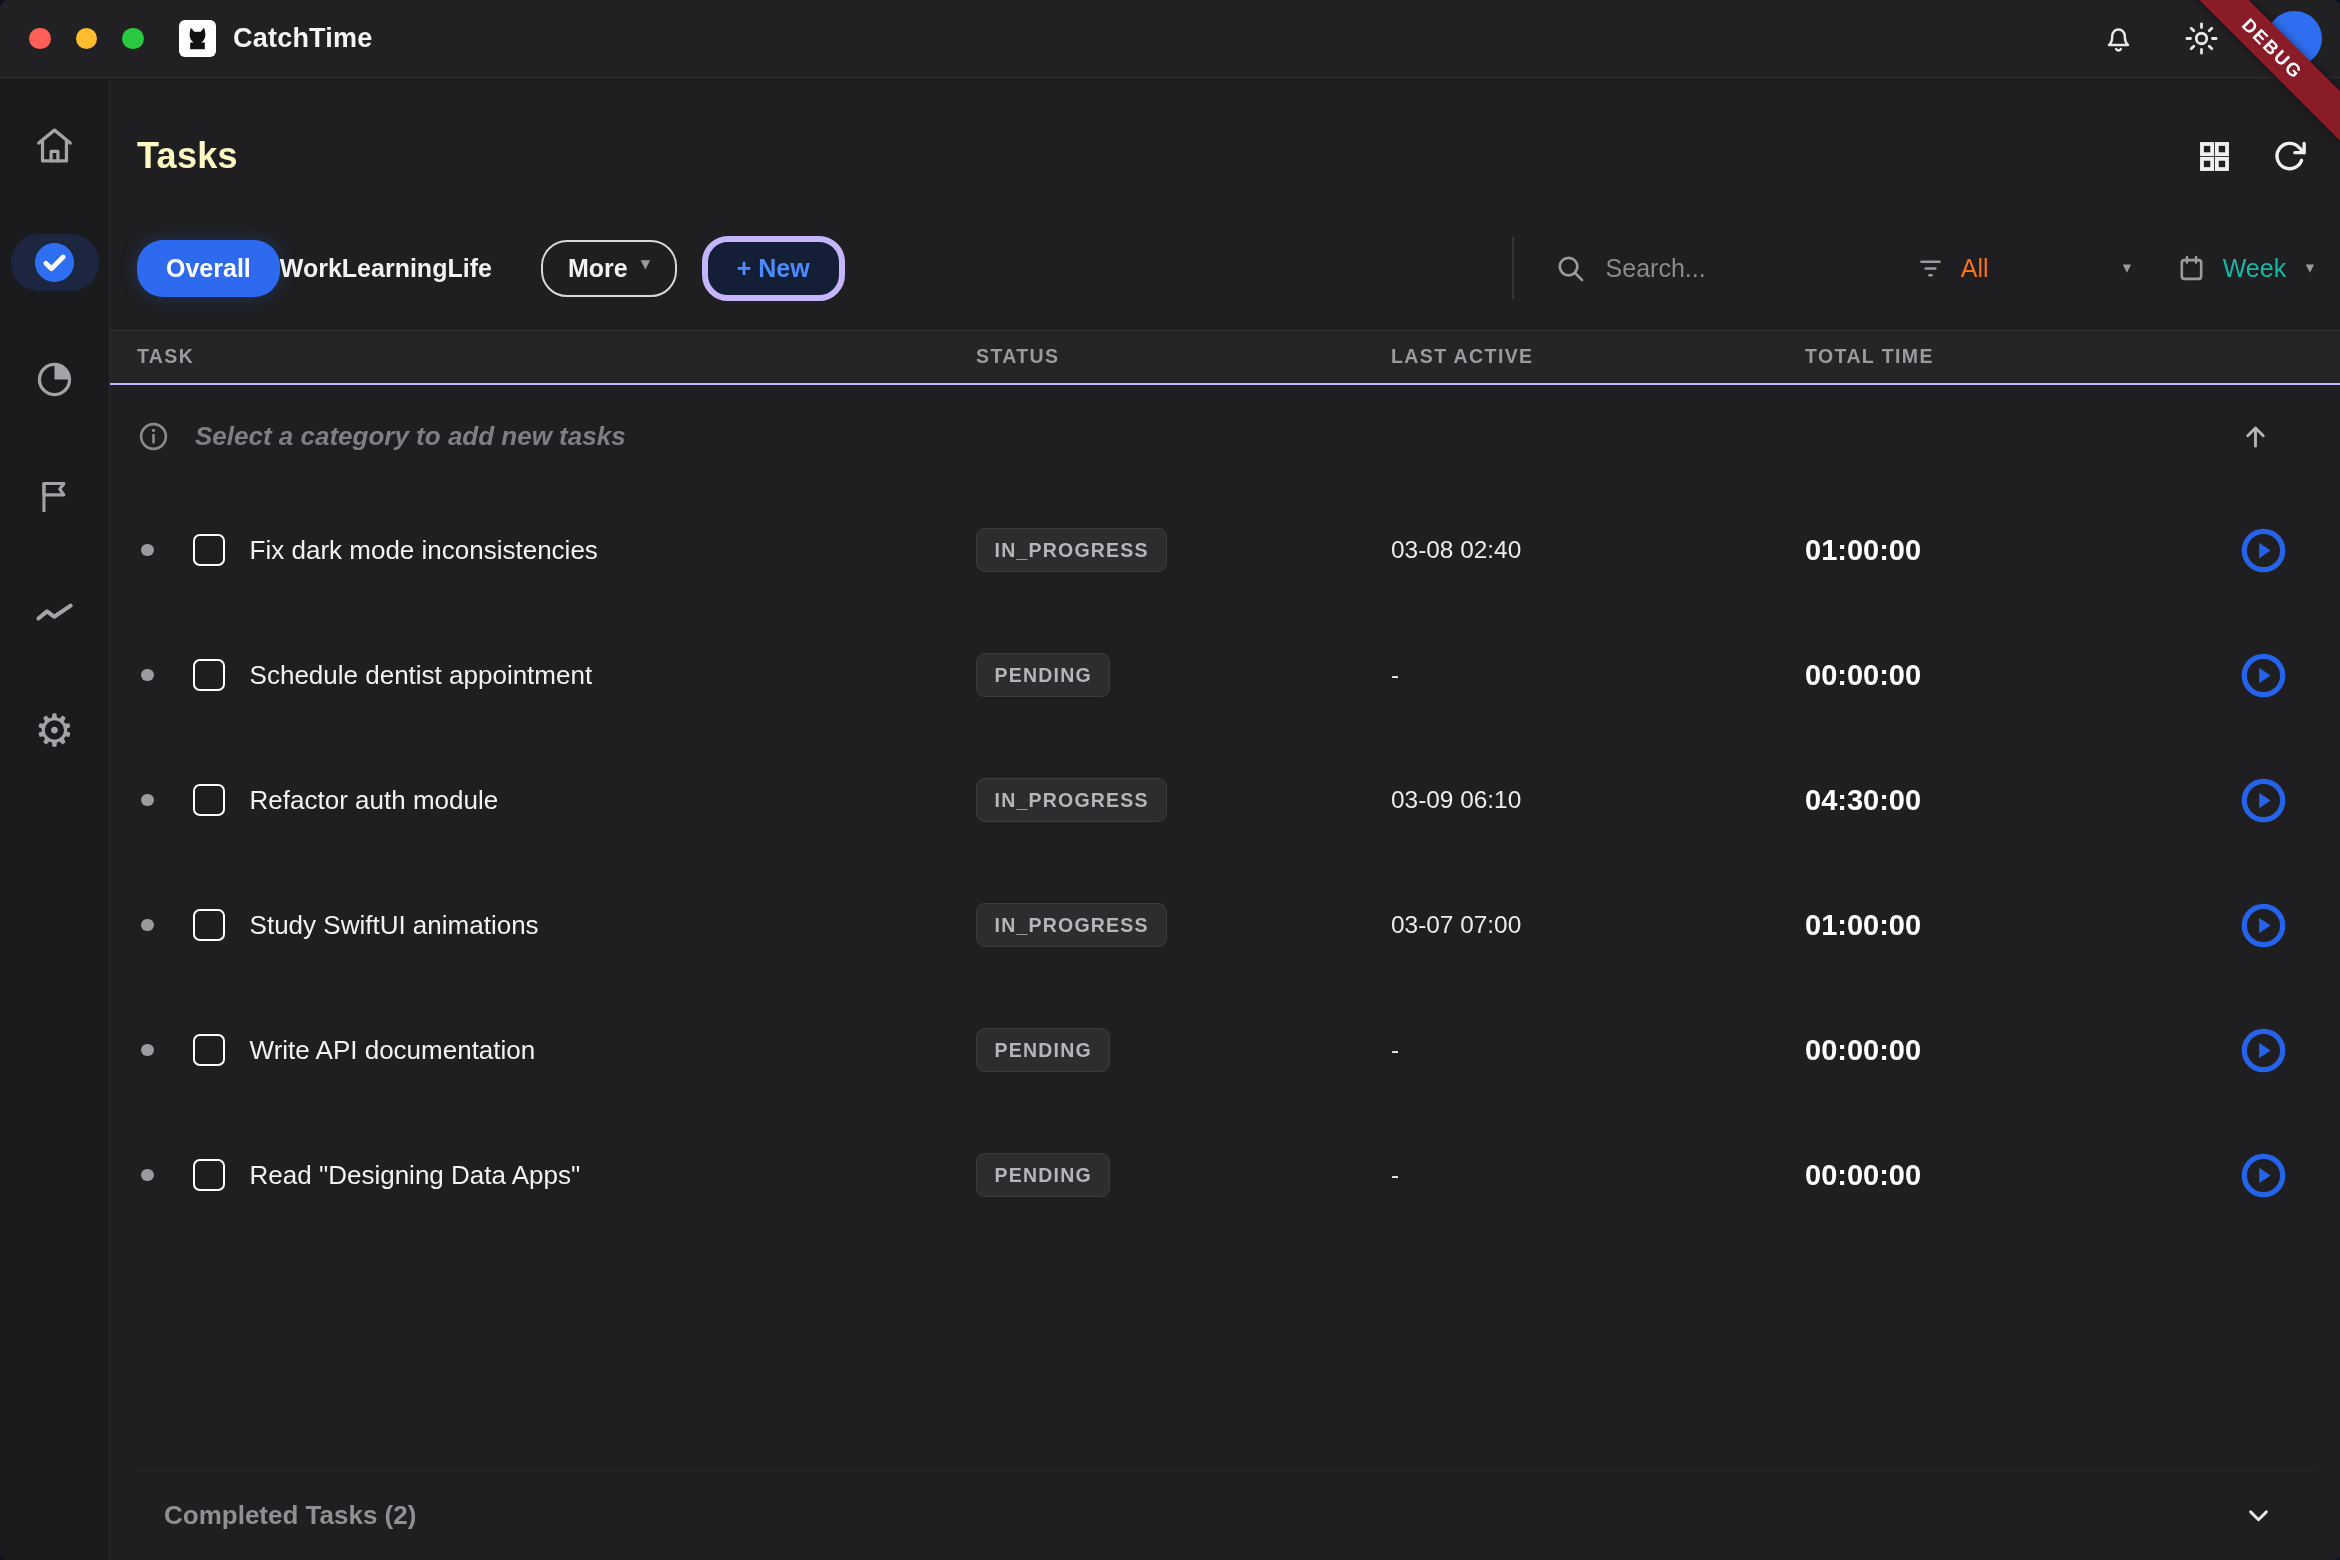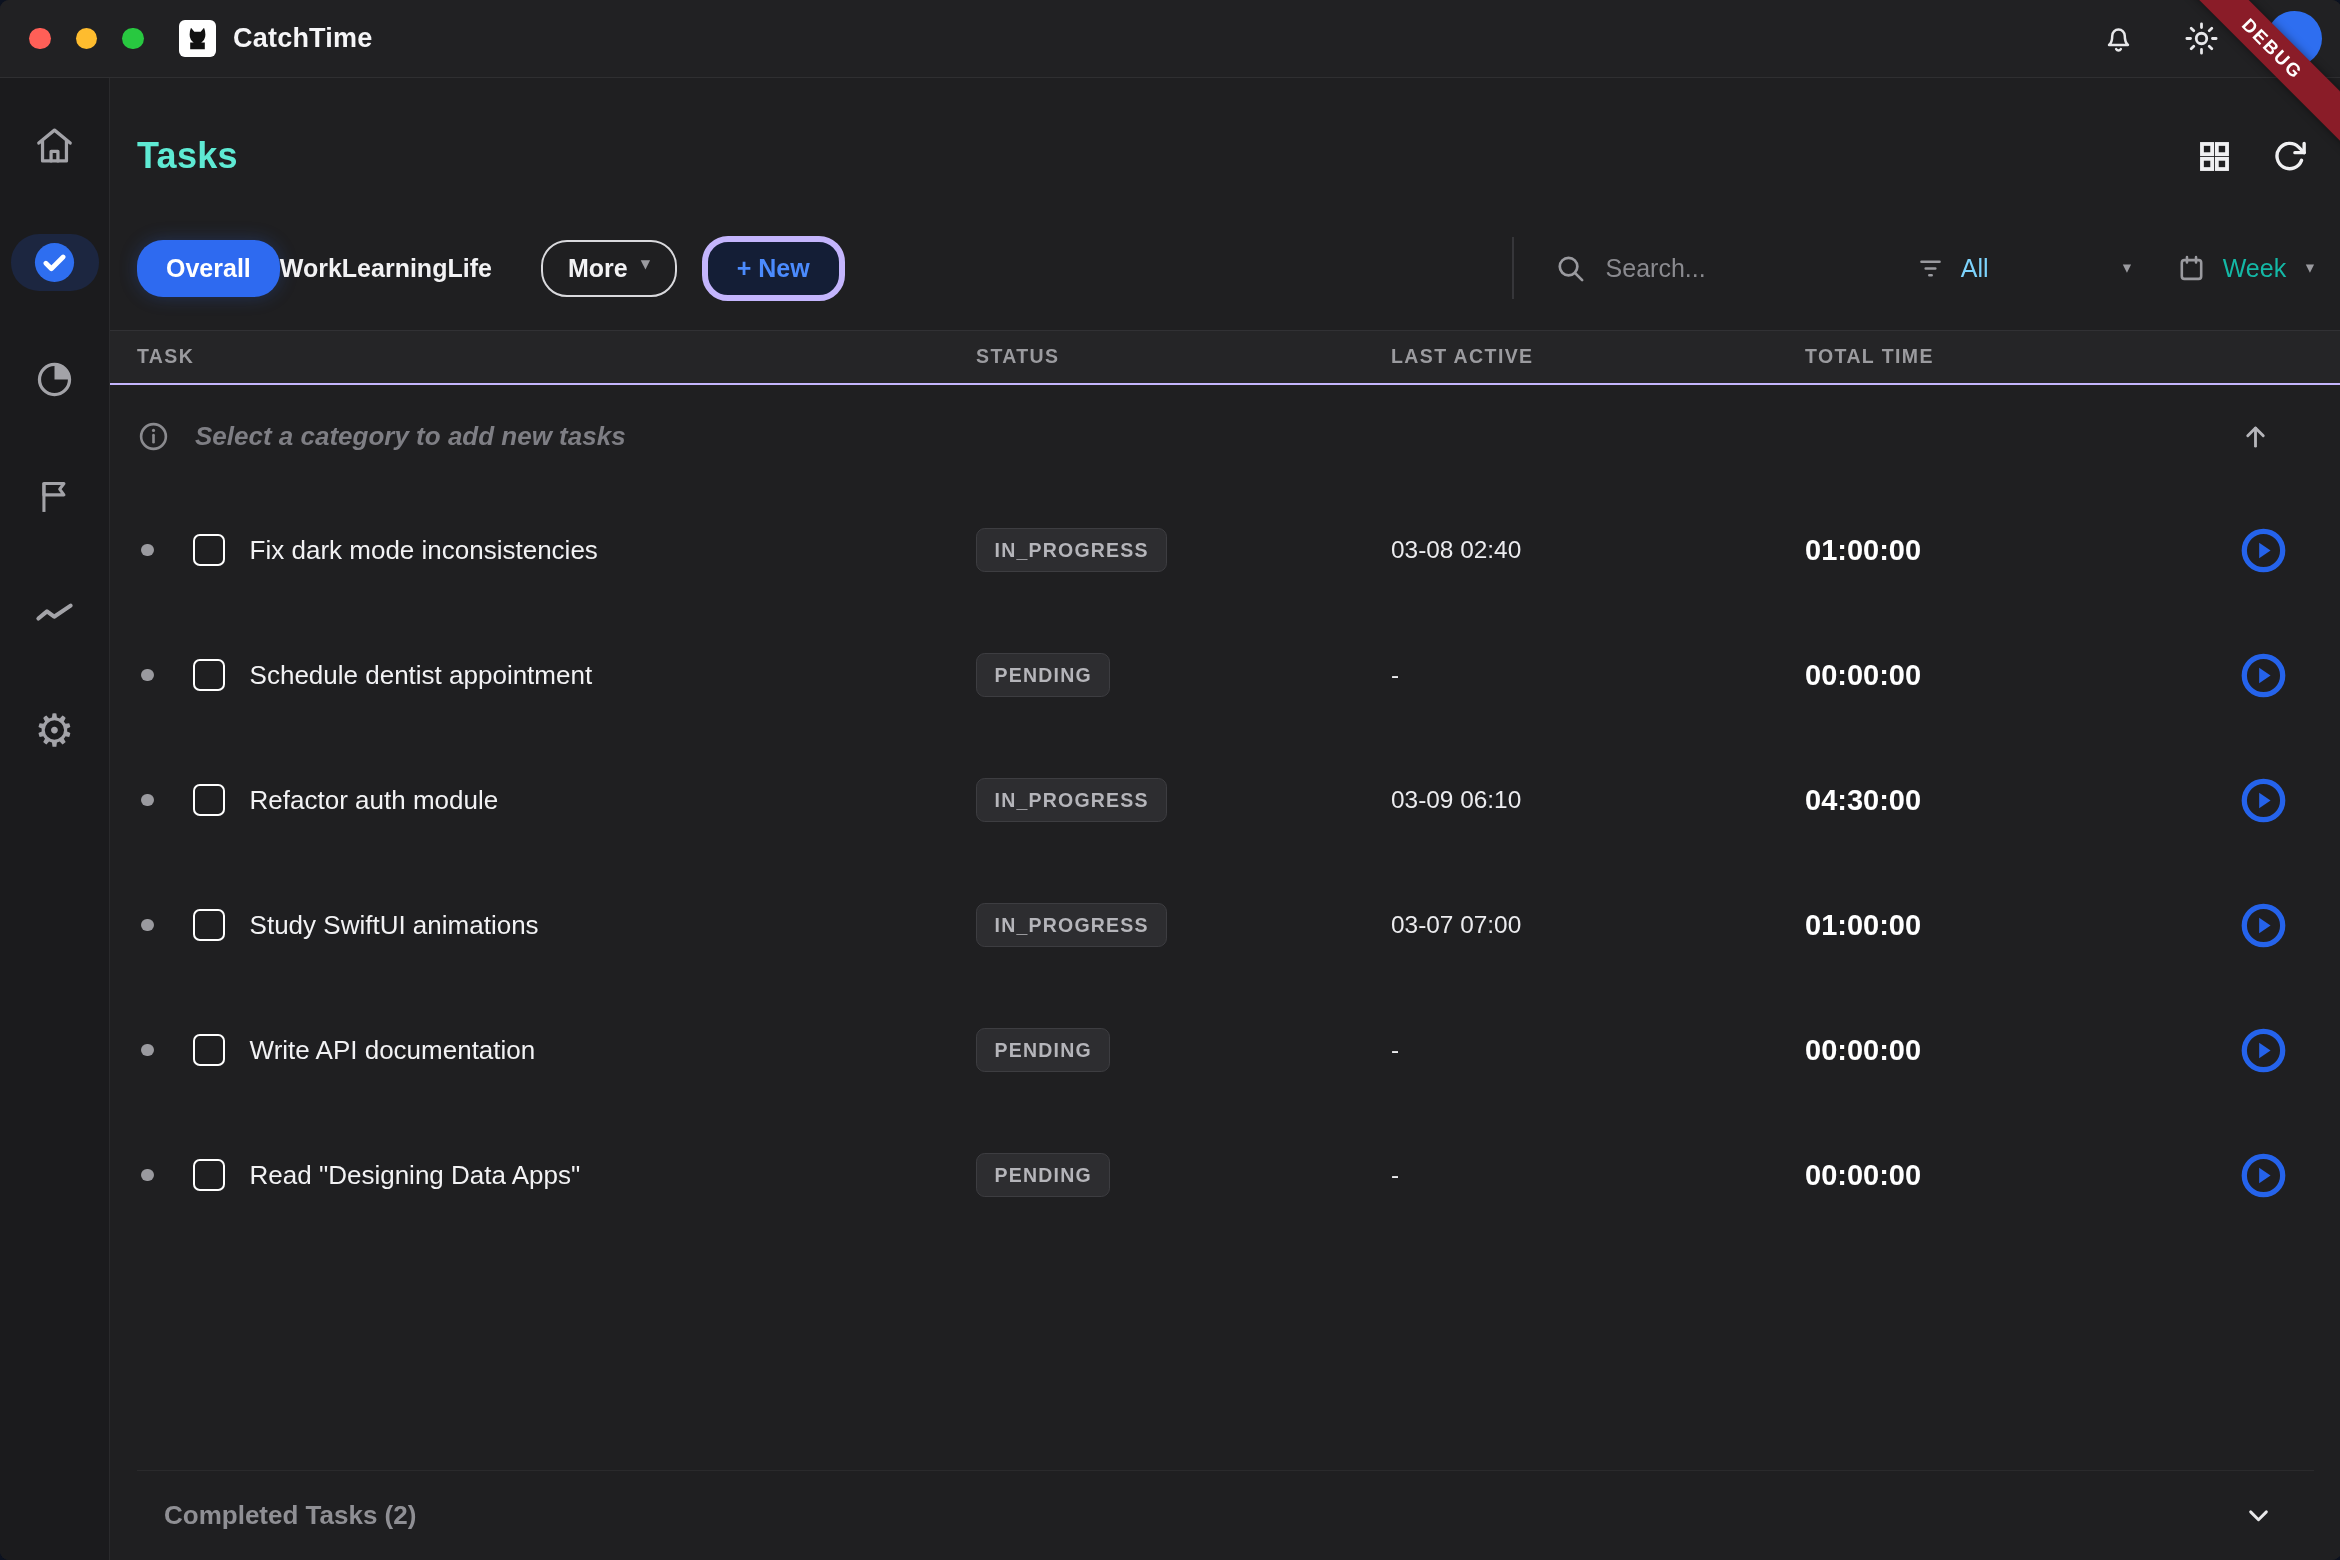--- a/index.html
+++ b/index.html
@@ -25,37 +25,37 @@
   .sidebar{width:110px;flex:0 0 110px;background:#1b1b1d;border-right:1px solid #2a2a2c;display:flex;flex-direction:column;align-items:center;padding-top:39px;gap:60px;}
   .side-item{width:88px;height:57px;display:flex;align-items:center;justify-content:center;border-radius:28px;background:transparent;border:none;cursor:pointer;}
   .side-item.active{background:#1c2640;}
   .gear-glyph{font-size:45px;color:#a3a3a8;line-height:1;}
 
   .main{flex:1;display:flex;flex-direction:column;min-width:0;background:#1f1f21;}
   .main-pad{padding:0 27px;}
 
   
   .title-row{display:flex;align-items:center;margin-top:33px;}
-  .page-title{color:#5eead4;font-size:36px;font-weight:700;letter-spacing:0.3px;}
+  .page-title{color:#fef9c3;font-size:36px;font-weight:700;letter-spacing:0.3px;}
   .title-icons{margin-left:auto;display:flex;align-items:center;gap:39px;padding-right:5.9px;}
 
   
   .toolbar{display:flex;align-items:center;margin-top:35px;margin-bottom:29px;}
   .tabs{display:flex;align-items:center;}
   .tab{background:none;border:none;color:#f2f2f4;font-size:25px;font-weight:600;cursor:pointer;padding:13.7px 0;}
   .tab.active{background:#2e6af0;color:#ffffff;border-radius:26px;padding:13.7px 29px;box-shadow:0 0 17.6px rgba(46,106,240,.25);}
   .more-btn{margin-left:49px;background:none;border:2px solid #d9d9dd;border-radius:26px;color:#f2f2f4;font-size:25px;font-weight:600;padding:11.7px 25px;display:flex;align-items:flex-start;gap:13.7px;cursor:pointer;}
   .caret{color:#9a9a9f;font-size:16.6px;}
   .new-btn{margin-left:25px;background:#141e36;border:6px solid #c4b5fd;border-radius:26px;color:#4b8bfe;font-size:25px;font-weight:600;padding:11.7px 29px;cursor:pointer;display:flex;align-items:center;gap:9.8px;}
   .toolbar-right{margin-left:auto;display:flex;align-items:center;}
   .vsep{width:2px;height:62px;background:#36363a;margin-right:41px;}
   .search-box{display:flex;align-items:center;gap:19.5px;width:361px;cursor:text;}
   .search-ph{color:#8a8a8f;font-size:25px;}
   .filter-box{display:flex;align-items:center;width:215px;cursor:pointer;}
-  .filter-box .val{color:#7dd3fc;font-size:25px;margin-left:15.6px;}
+  .filter-box .val{color:#f97316;font-size:25px;margin-left:15.6px;}
   .filter-box .caret{margin-left:auto;}
   .range-box{display:flex;align-items:center;margin-left:45px;cursor:pointer;}
   .range-box .val{color:#14b8a6;font-size:25px;margin-left:15.6px;}
   .range-box .caret{margin-left:19.5px;}
 
   
   .grid-cols{display:grid;grid-template-columns:839px 415px 414px 324px 1fr;align-items:center;}
   .thead{background:#252527;border-top:1px solid #313134;border-bottom:2px solid #c4b5fd;height:55px;padding:0 27px;}
   .th{color:#9b9b9f;font-size:19.5px;font-weight:700;letter-spacing:1.4px;}
   .tbody{flex:1;display:flex;flex-direction:column;min-height:0;padding:0 27px;}

